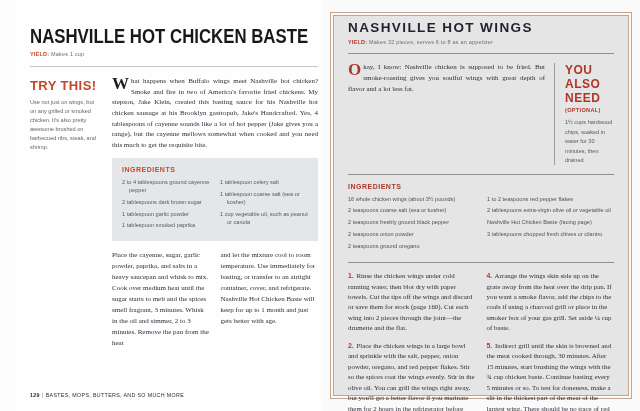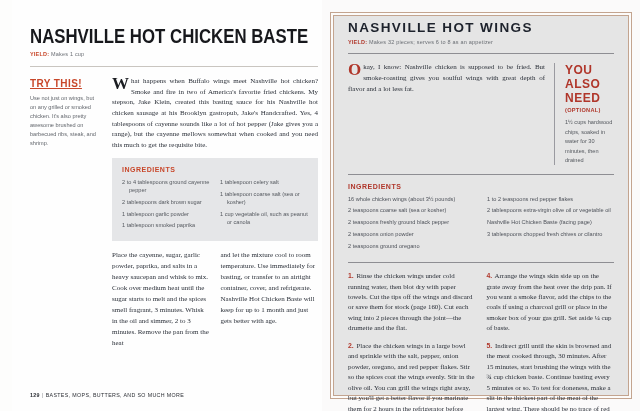--- a/index.html
+++ b/index.html
@@ -21,21 +21,21 @@
     font-size:20px; font-weight:700; color:#17181c;
     letter-spacing:0px; white-space:nowrap;
     transform:scaleX(0.84) scaleY(1.05); transform-origin:left top;
   }
   .yield-line { margin-top:4px; font-size:5.5px; letter-spacing:0.2px; }
   .yield-label { color:var(--accent-left,#c8472a); font-weight:700; }
   .yield-text { color:#6a6e74; }
   .lp-rule { border:0; border-top:1px solid #c9c5c0; margin:9px 0 9px; }
   .lp-cols { display:flex; gap:13px; }
   .lp-sidebar { width:69px; flex:none; padding-top:2px; }
-  .try-heading { color:var(--accent-left,#c8472a); font-weight:700; font-size:10px; letter-spacing:0.4px;text-decoration:underline; }
+  .try-heading { color:var(--accent-left,#c8472a); font-weight:700; font-size:13px; letter-spacing:0.4px; }
   .try-body { margin-top:5px; font-size:5.6px; color:#63676d; line-height:1.6; }
   .lp-main { flex:1; }
   .lp-intro {
     font-family:"Liberation Serif", serif; font-size:7px; line-height:1.52;
     text-align:justify; color:#2a2f38;
   }
   .dropcap { float:left; font-family:"Liberation Serif", serif; font-weight:700;
     font-size:17px; line-height:0.82; margin:1px 2px 0 0; }
   .dropcap-w { color:#1b1d22; }
   .ing-box { margin-top:8px; background:#e5e6e8; padding:8px 10px 8px; }

